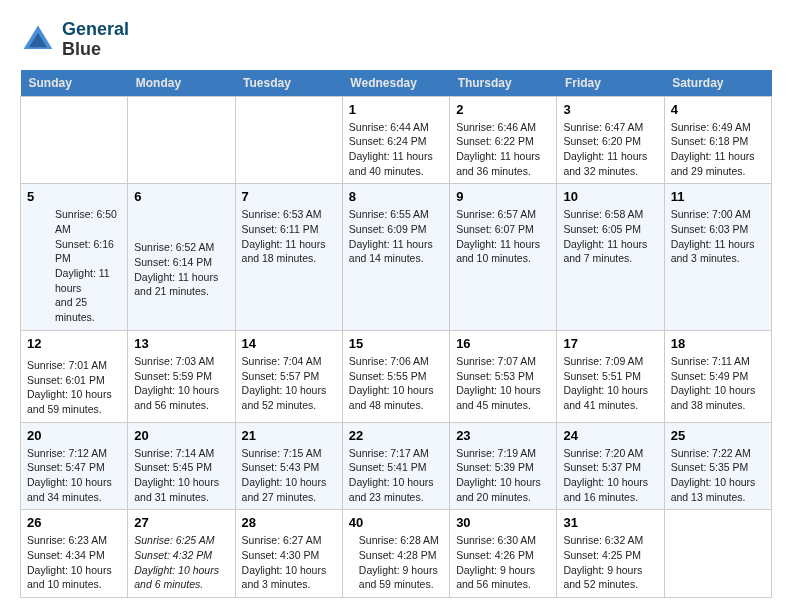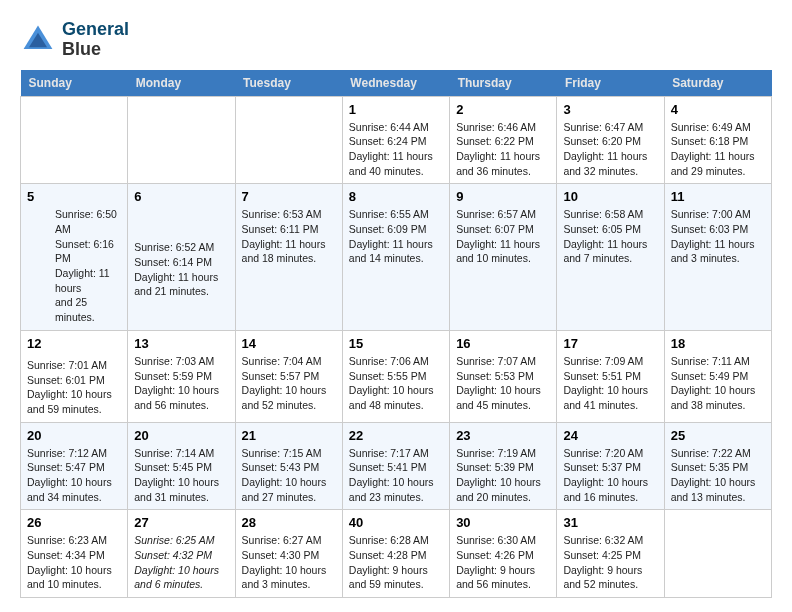--- a/index.html
+++ b/index.html
@@ -324,21 +324,21 @@
         </td>
         <td>
           <span class="day-number">28</span>
           <div class="day-info" style="white-space: pre-line;">Sunrise: 6:27 AM
 Sunset: 4:30 PM
 Daylight: 10 hours
 and 3 minutes.</div>
         </td>
         <td>
           <span class="day-number">40</span>
-          <div class="day-info" style="white-space: pre-line;">Sunrise: 6:28 AM
+          <div class="day-info" style="white-space: pre-line; margin-left: 10px;">Sunrise: 6:28 AM
 Sunset: 4:28 PM
 Daylight: 9 hours
 and 59 minutes.</div>
         </td>
         <td>
           <span class="day-number">30</span>
           <div class="day-info" style="white-space: pre-line;">Sunrise: 6:30 AM
 Sunset: 4:26 PM
 Daylight: 9 hours
 and 56 minutes.</div>

